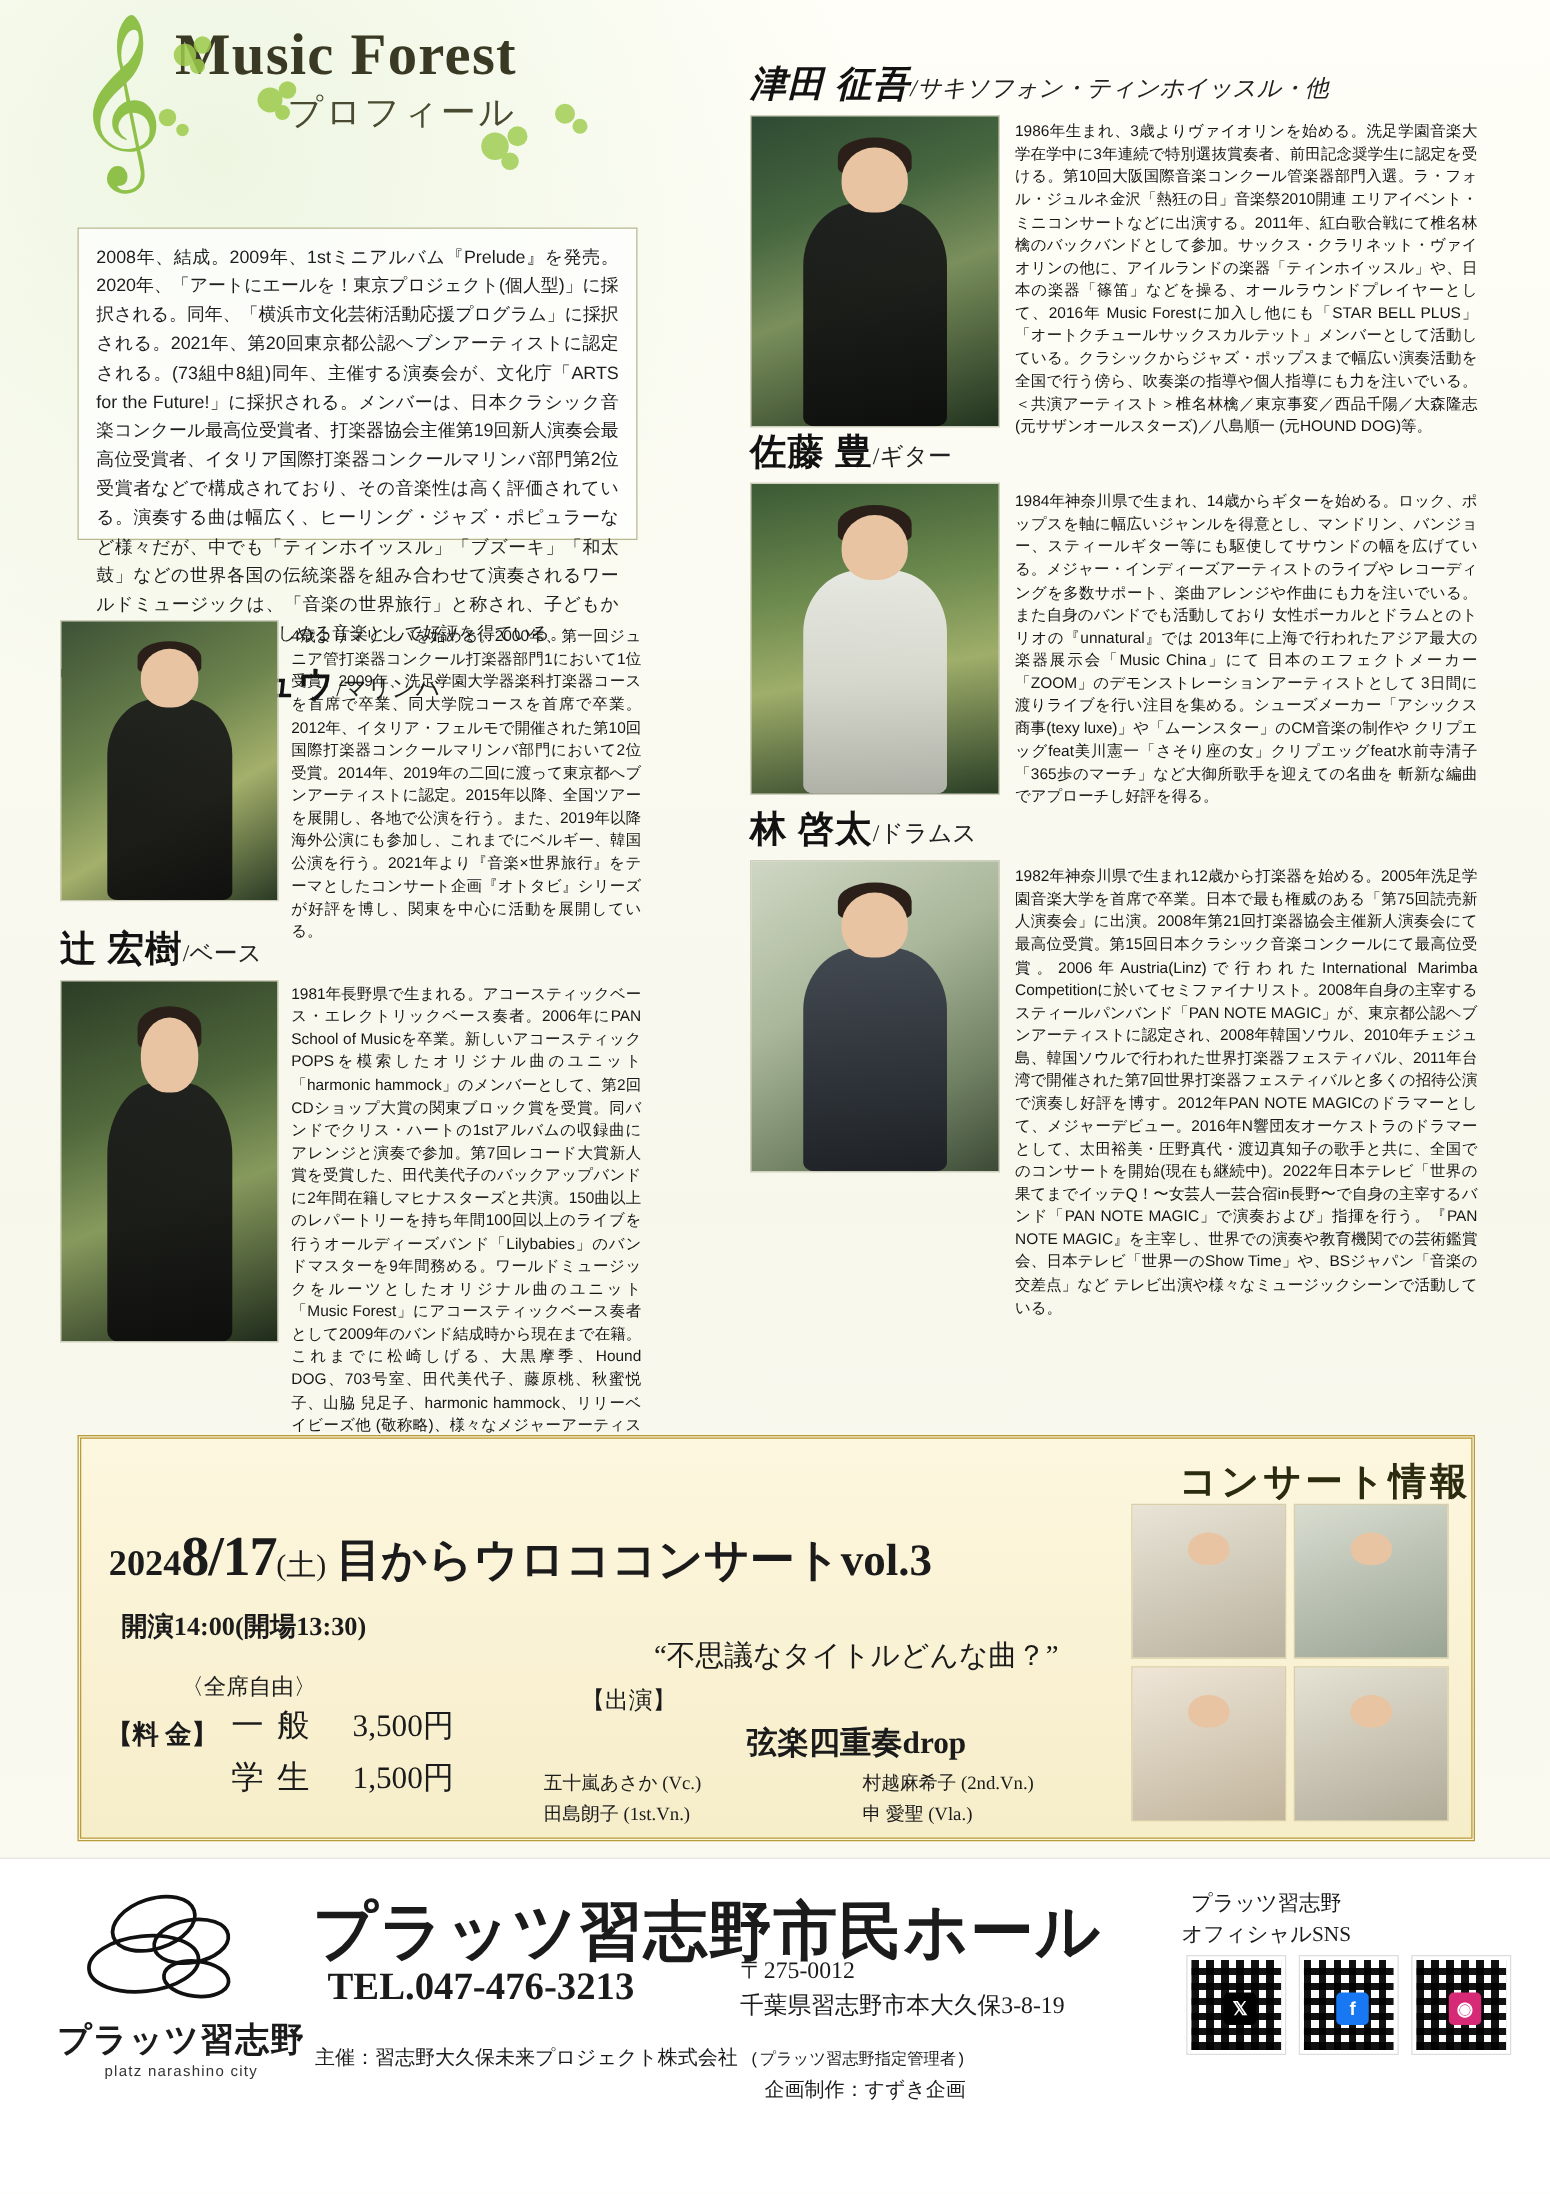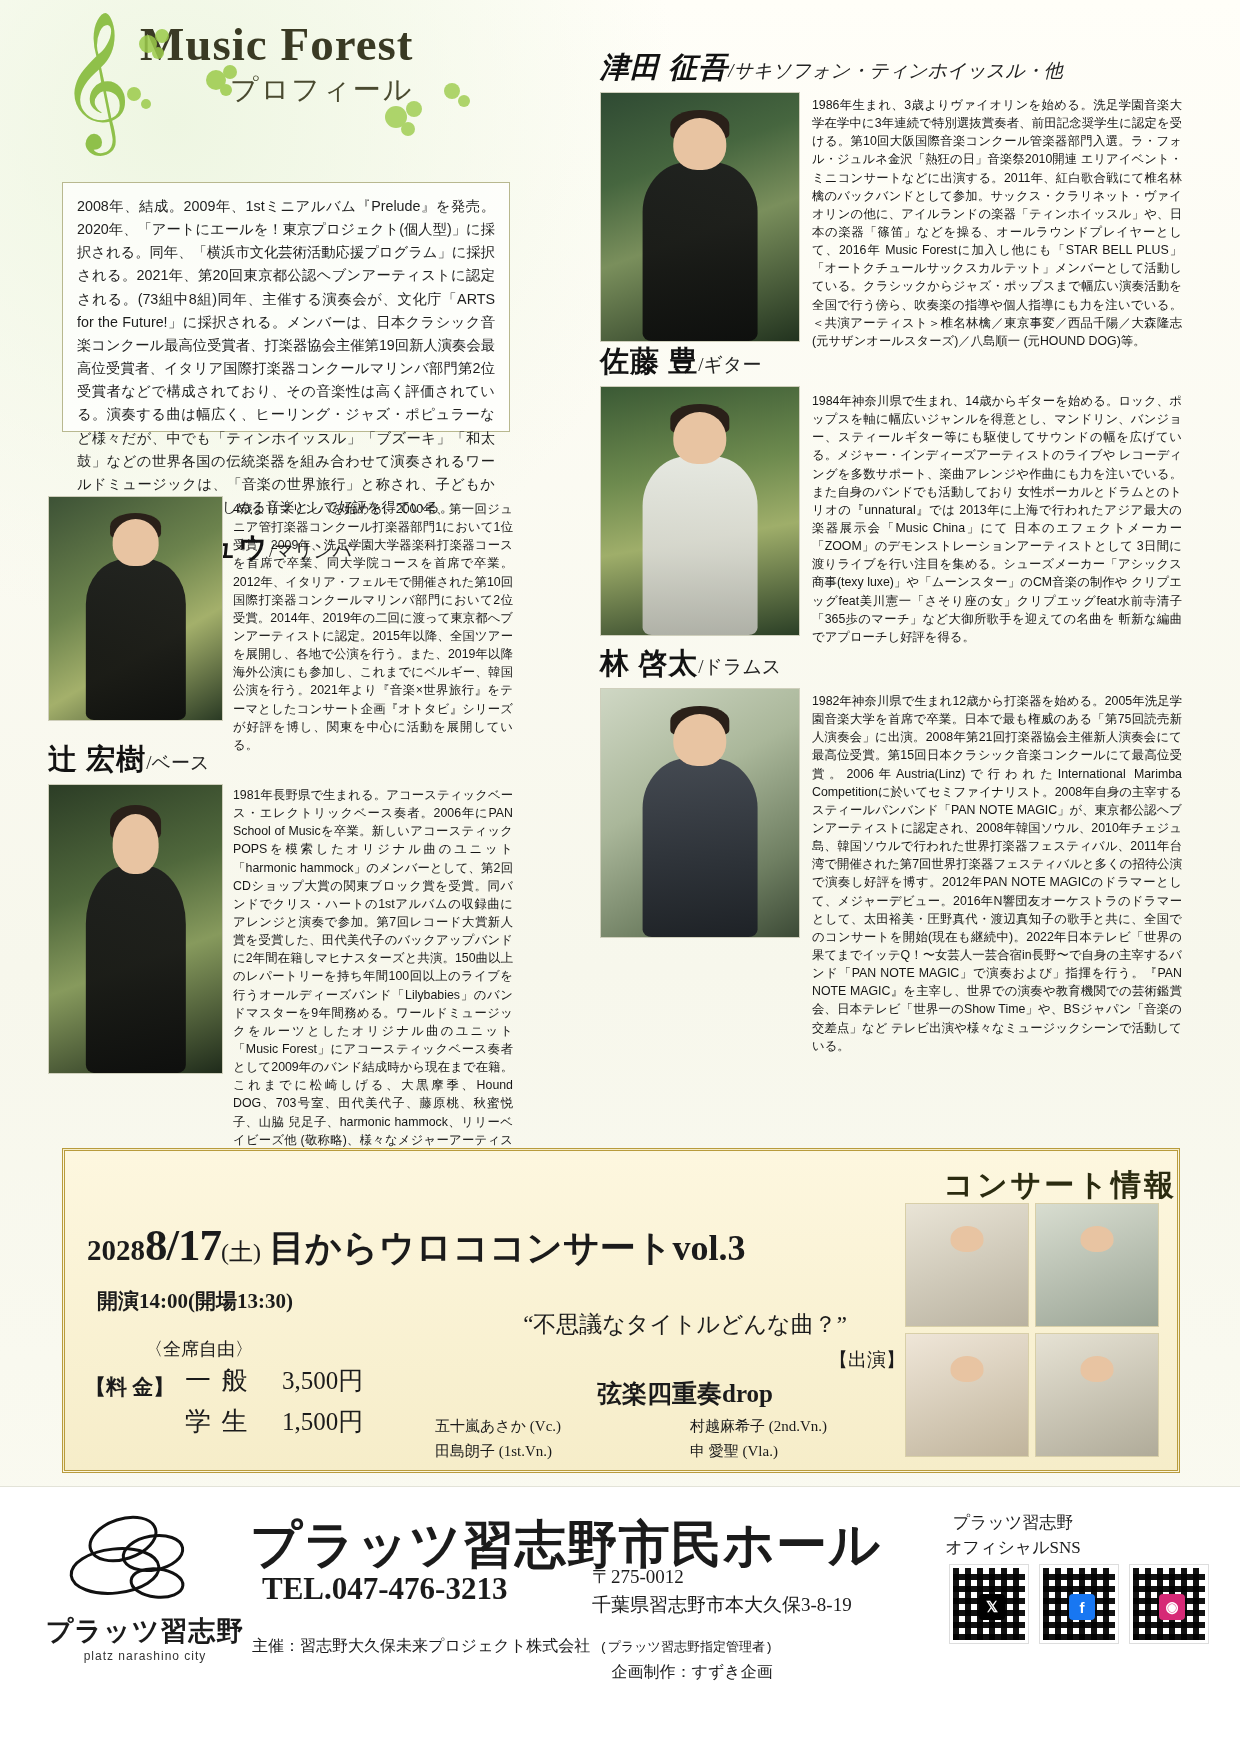--- a/index.html
+++ b/index.html
@@ -163,21 +163,21 @@
   }
   .price-rows div { font-size:26px; margin-bottom:6px; letter-spacing:2px; }
   .price-rows .amt { font-size:25px; letter-spacing:0;margin-left:24px; }
 
   .subtitle-q {
     position:absolute; left:400px; top:158px; width:440px;
     text-align:center; font-size:23px; font-family:"Liberation Serif", serif;
   }
   .cast-label {
     position:absolute; left:400px; top:196px; width:440px;
-    text-align:right; font-size:19px; font-family:"Liberation Serif", serif;
+    text-align:left; font-size:19px; font-family:"Liberation Serif", serif;
   }
   .cast-group {
     position:absolute; left:400px; top:226px; width:440px;
     text-align:center; font-size:25px; font-weight:bold; font-family:"Liberation Serif", serif;
   }
   .cast-list {
     position:absolute; left:370px; top:266px; width:510px;
     display:grid; grid-template-columns:1fr 1fr; row-gap:6px;
     font-size:15px; text-align:left; font-family:"Liberation Serif", serif;
   }
@@ -324,21 +324,21 @@
     <div class="figure"></div>
     <div class="hair"></div>
     <div class="face"></div>
   </div>
   <div class="bio" style="left:233px; top:786px; width:280px;">1981年長野県で生まれる。アコースティックベース・エレクトリックベース奏者。2006年にPAN School of Musicを卒業。新しいアコースティックPOPSを模索したオリジナル曲のユニット「harmonic hammock」のメンバーとして、第2回CDショップ大賞の関東ブロック賞を受賞。同バンドでクリス・ハートの1stアルバムの収録曲にアレンジと演奏で参加。第7回レコード大賞新人賞を受賞した、田代美代子のバックアップバンドに2年間在籍しマヒナスターズと共演。150曲以上のレパートリーを持ち年間100回以上のライブを行うオールディーズバンド「Lilybabies」のバンドマスターを9年間務める。ワールドミュージックをルーツとしたオリジナル曲のユニット「Music Forest」にアコースティックベース奏者として2009年のバンド結成時から現在まで在籍。これまでに松崎しげる、大黒摩季、Hound DOG、703号室、田代美代子、藤原桃、秋蜜悦子、山脇 兒足子、harmonic hammock、リリーベイビーズ他 (敬称略)、様々なメジャーアーティストのコンサート、レコーディング等に携わる。</div>
 
   <div class="concert">
     <div class="concert-title">コンサート情報</div>
 
     <div class="concert-date">
-      <span class="cd-year">2028</span><span class="cd-big">8/17</span><span class="cd-dow">(土)</span><span class="cd-name">目からウロココンサートvol.3</span>
+      <span class="cd-year">2024</span><span class="cd-big">8/17</span><span class="cd-dow">(土)</span><span class="cd-name">目からウロココンサートvol.3</span>
     </div>
 
     <div class="open-time">開演14:00(開場13:30)</div>
     <div class="seat">〈全席自由〉</div>
     <div class="price-label">【料 金】</div>
     <div class="price-rows">
       <div>
         <span>一 般</span>
         <span class="amt">3,500円</span>
       </div>

